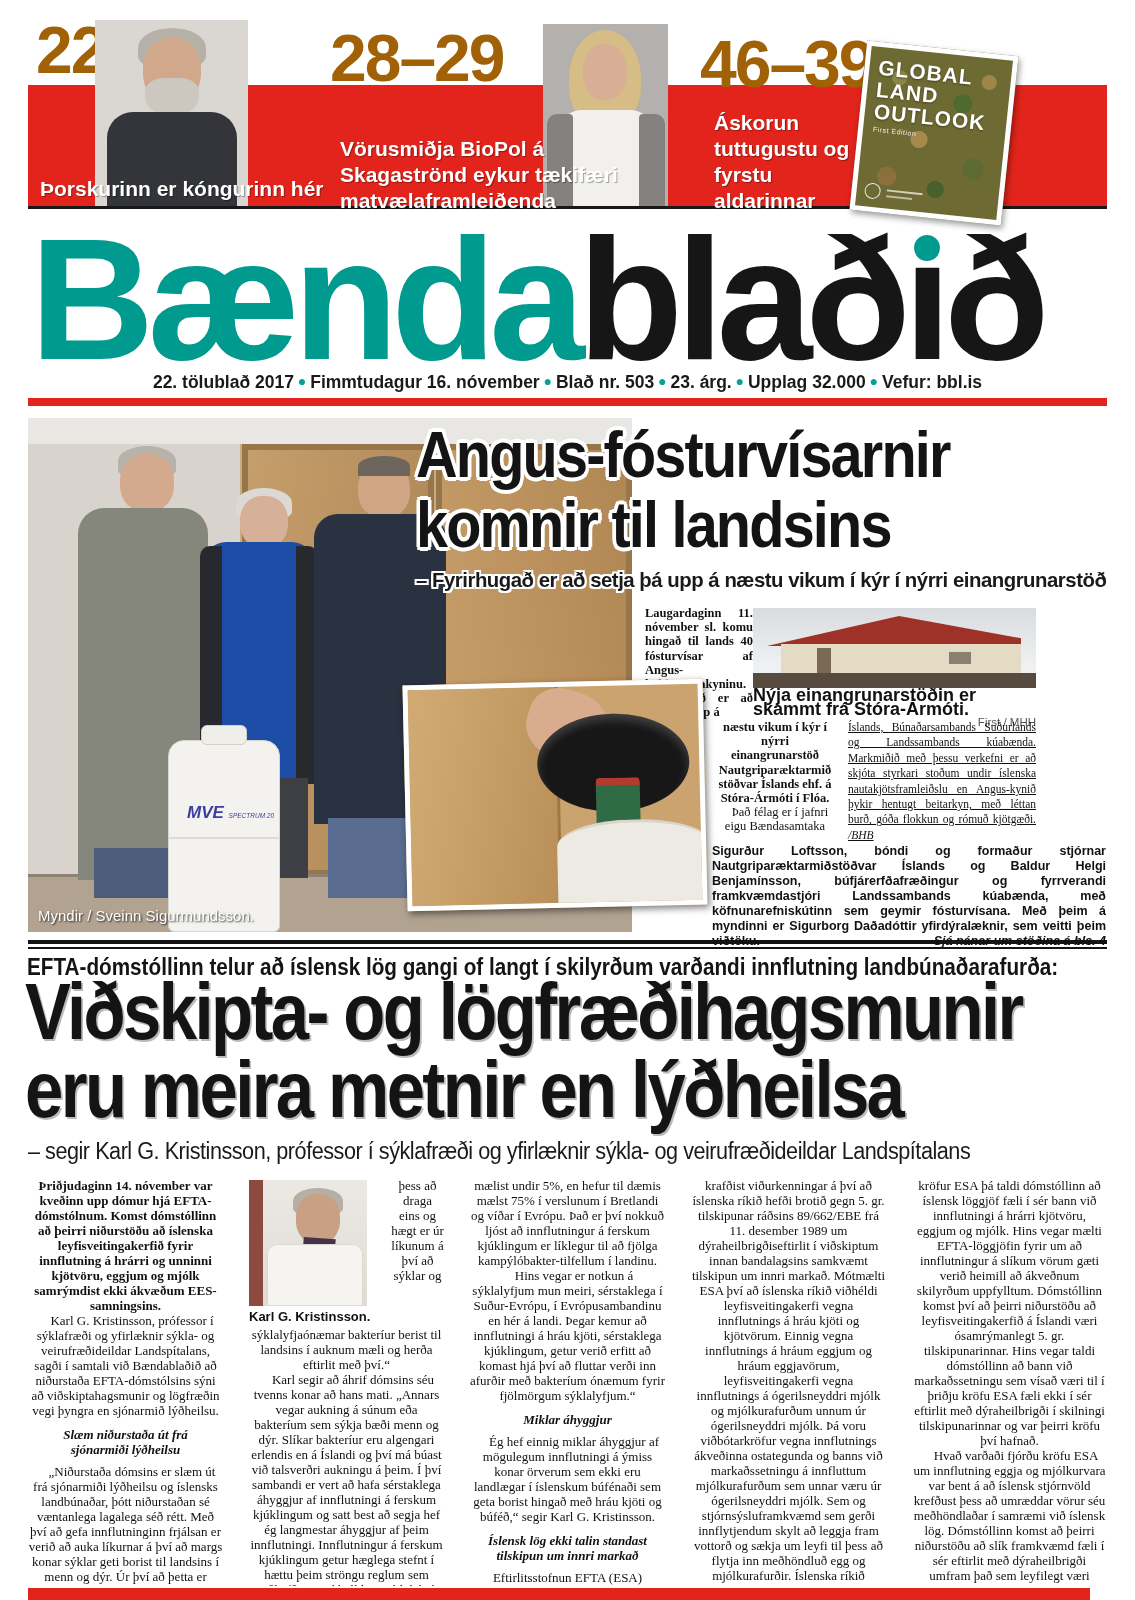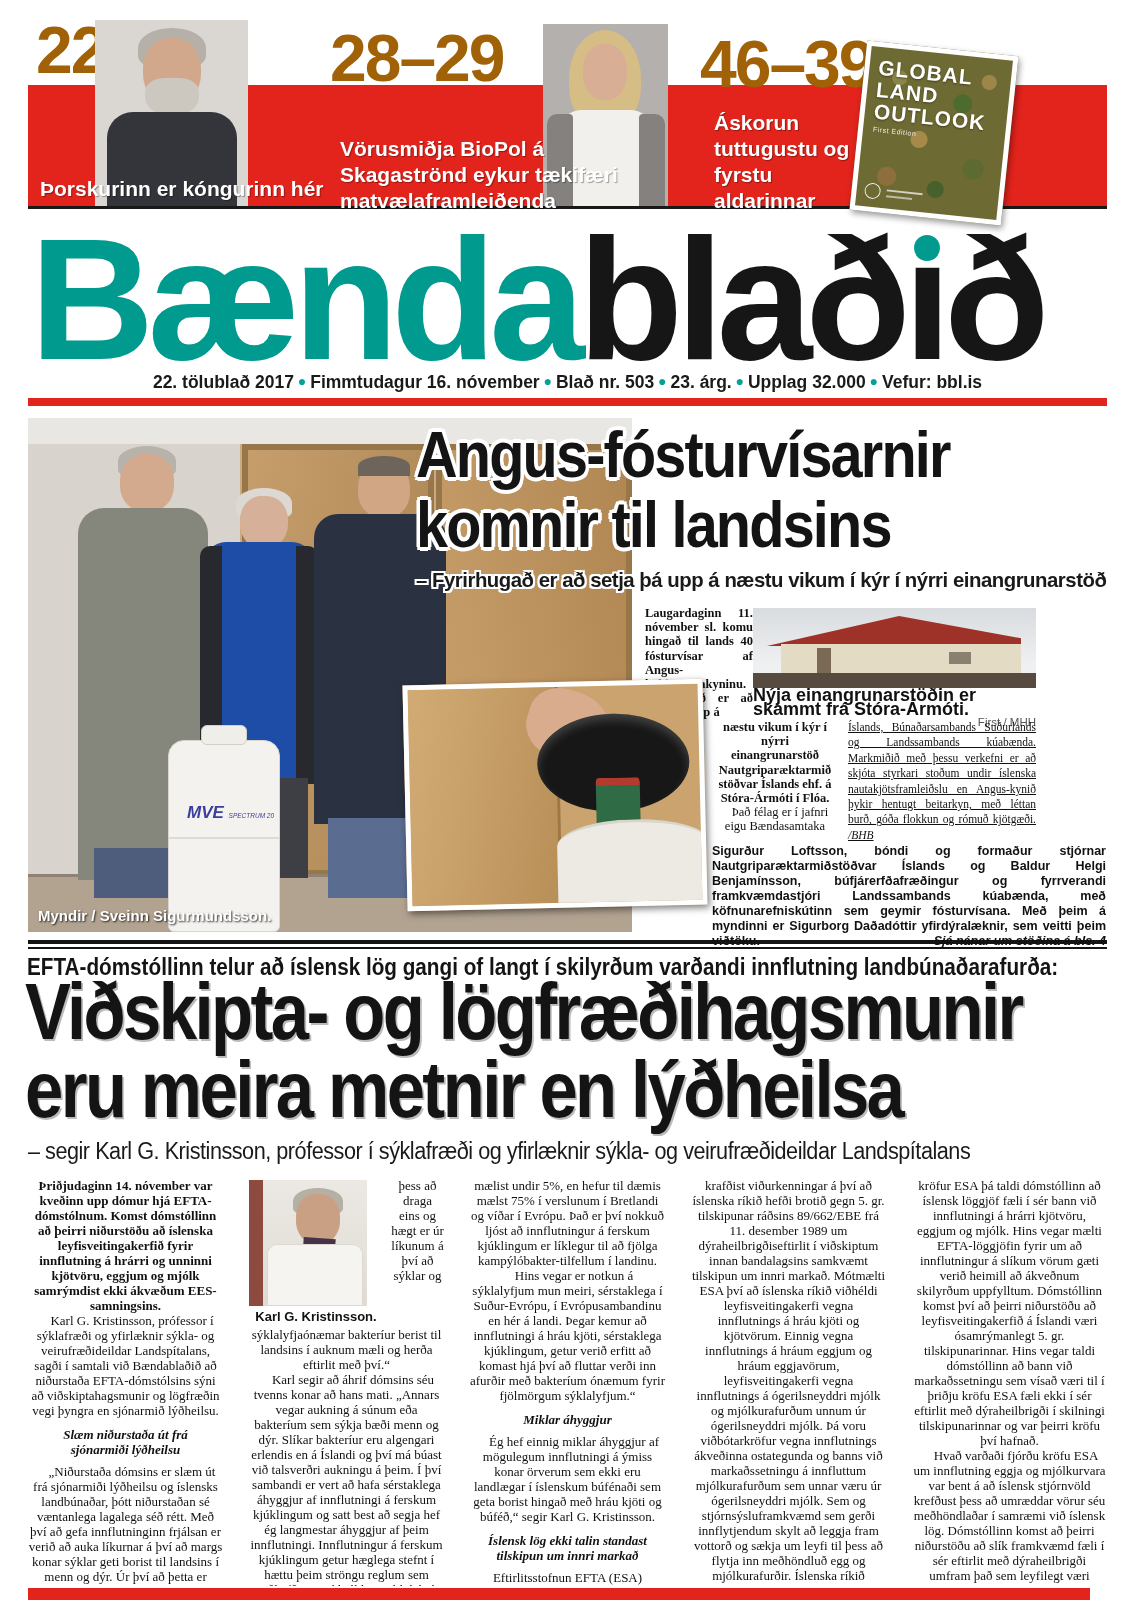--- a/index.html
+++ b/index.html
@@ -21,21 +21,21 @@
   .mast-i .dot{position:absolute;top:32px;left:10px;width:26px;height:26px;border-radius:50%;background:#009a8e;}
   .dl-bullet{color:#00a396;font-size:14px;vertical-align:2px;}
   .cols{display:flex;gap:26px;}
   .col{flex:1;overflow:hidden;font-size:13px;line-height:15px;}
   .cols p,.smallbody p{margin:0;text-align:center;}
   .b-lede{font-weight:bold;text-align:justify;}
   .b-p{text-indent:13px;text-align:justify;}
   .b-cont{text-align:justify;}
   .b-subhead{font-weight:bold;font-style:italic;text-align:center;margin:9px 6px 7px !important;text-indent:0;}
   .b-byline{text-align:right;font-style:italic;margin-top:2px !important;}
-  figure.karl{float:left;width:134px;margin:2px 8px 3px 0;text-align:center;}
+  figure.karl{float:left;width:134px;margin:2px 8px 3px 0;}
   figure.karl figcaption{font-family:"Liberation Sans",sans-serif;font-weight:bold;font-size:13px;margin-top:3px;}
 </style>
 </head>
 <body>
 
 <div class="page">
 
   <div class="abs" style="left:28px;top:85px;width:1079px;height:121px;background:#e2241c;"></div>
   <div class="abs" style="left:28px;top:206px;width:1079px;height:3px;background:#181818;"></div>
 
@@ -110,21 +110,21 @@
     <div style="position:absolute;left:300px;top:400px;width:104px;height:80px;background:#5a6c90;"></div>
     <div style="position:absolute;left:66px;top:430px;width:100px;height:50px;background:#4f5d7d;"></div>
     <div style="position:absolute;left:140px;top:322px;width:112px;height:192px;background:#f3f2ee;border:1px solid #d8d6cf;border-radius:16px 16px 6px 6px;">
       <div style="position:absolute;left:32px;top:-16px;width:46px;height:20px;background:#efeee9;border:1px solid #d2d0c8;border-radius:6px;"></div>
       <div style="position:absolute;left:18px;top:62px;color:#3a3e9c;font-style:italic;font-weight:bold;font-size:17px;">
         <span>MVE</span>
         <span style="font-size:6.5px;font-weight:normal;">SPECTRUM 20</span>
       </div>
       <div style="position:absolute;left:0;top:96px;width:100%;height:2px;background:#dddbd3;"></div>
     </div>
-    <div style="position:absolute;left:10px;bottom:8px;color:#fff;font-weight:bold;font-size:15px;text-shadow:1px 1px 2px rgba(0,0,0,.8);">Myndir / Sveinn Sigurmundsson.</div>
+    <div style="position:absolute;left:10px;bottom:8px;color:#fff;font-weight:normal;font-size:15px;text-shadow:1px 1px 2px rgba(0,0,0,.8);">Myndir / Sveinn Sigurmundsson.</div>
   </div>
 
   <div class="abs" style="left:405px;top:682px;width:300px;height:226px;border:5px solid #fff;box-shadow:2px 3px 7px rgba(0,0,0,.5);transform:rotate(-1.3deg);background:#caa36e;overflow:hidden;z-index:3;">
     <div style="position:absolute;left:0;top:0;width:150px;height:100%;background:linear-gradient(100deg,#d2ab74,#b98f58);border-right:3px solid #9d7845;"></div>
     <div style="position:absolute;left:118px;top:4px;width:84px;height:70px;background:#d9ac8d;border-radius:40% 50% 45% 45%;transform:rotate(18deg);"></div>
     <div style="position:absolute;left:128px;top:28px;width:152px;height:98px;background:#171717;border-radius:50%;box-shadow:inset 0 6px 10px rgba(255,255,255,.18);"></div>
     <div style="position:absolute;left:186px;top:92px;width:44px;height:62px;background:#2f6b45;border-top:8px solid #b23b2e;border-radius:4px;"></div>
     <div style="position:absolute;left:146px;top:134px;width:154px;height:92px;background:#eceae3;border-radius:50% 50% 0 0/26px;border-top:3px solid #d8d5cb;"></div>
   </div>
 

